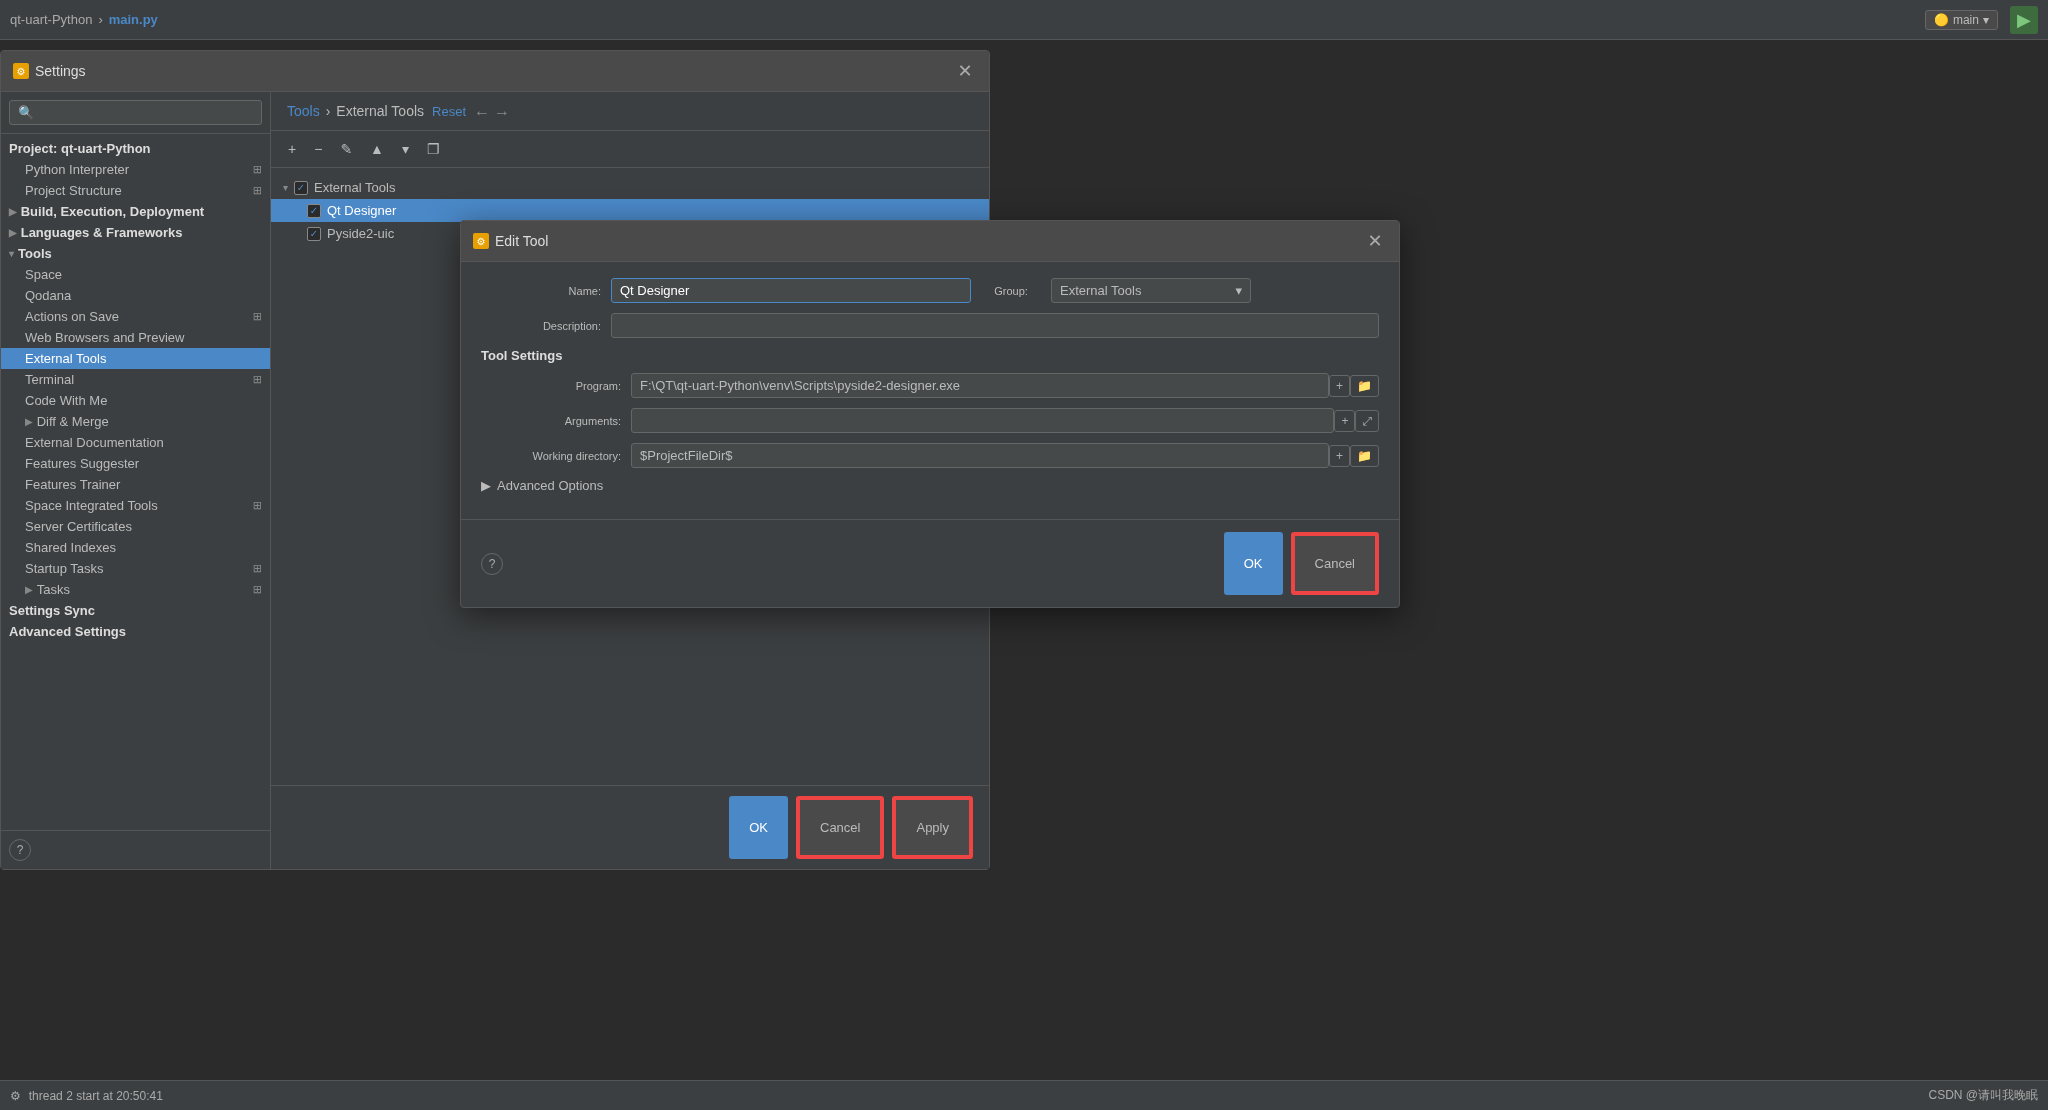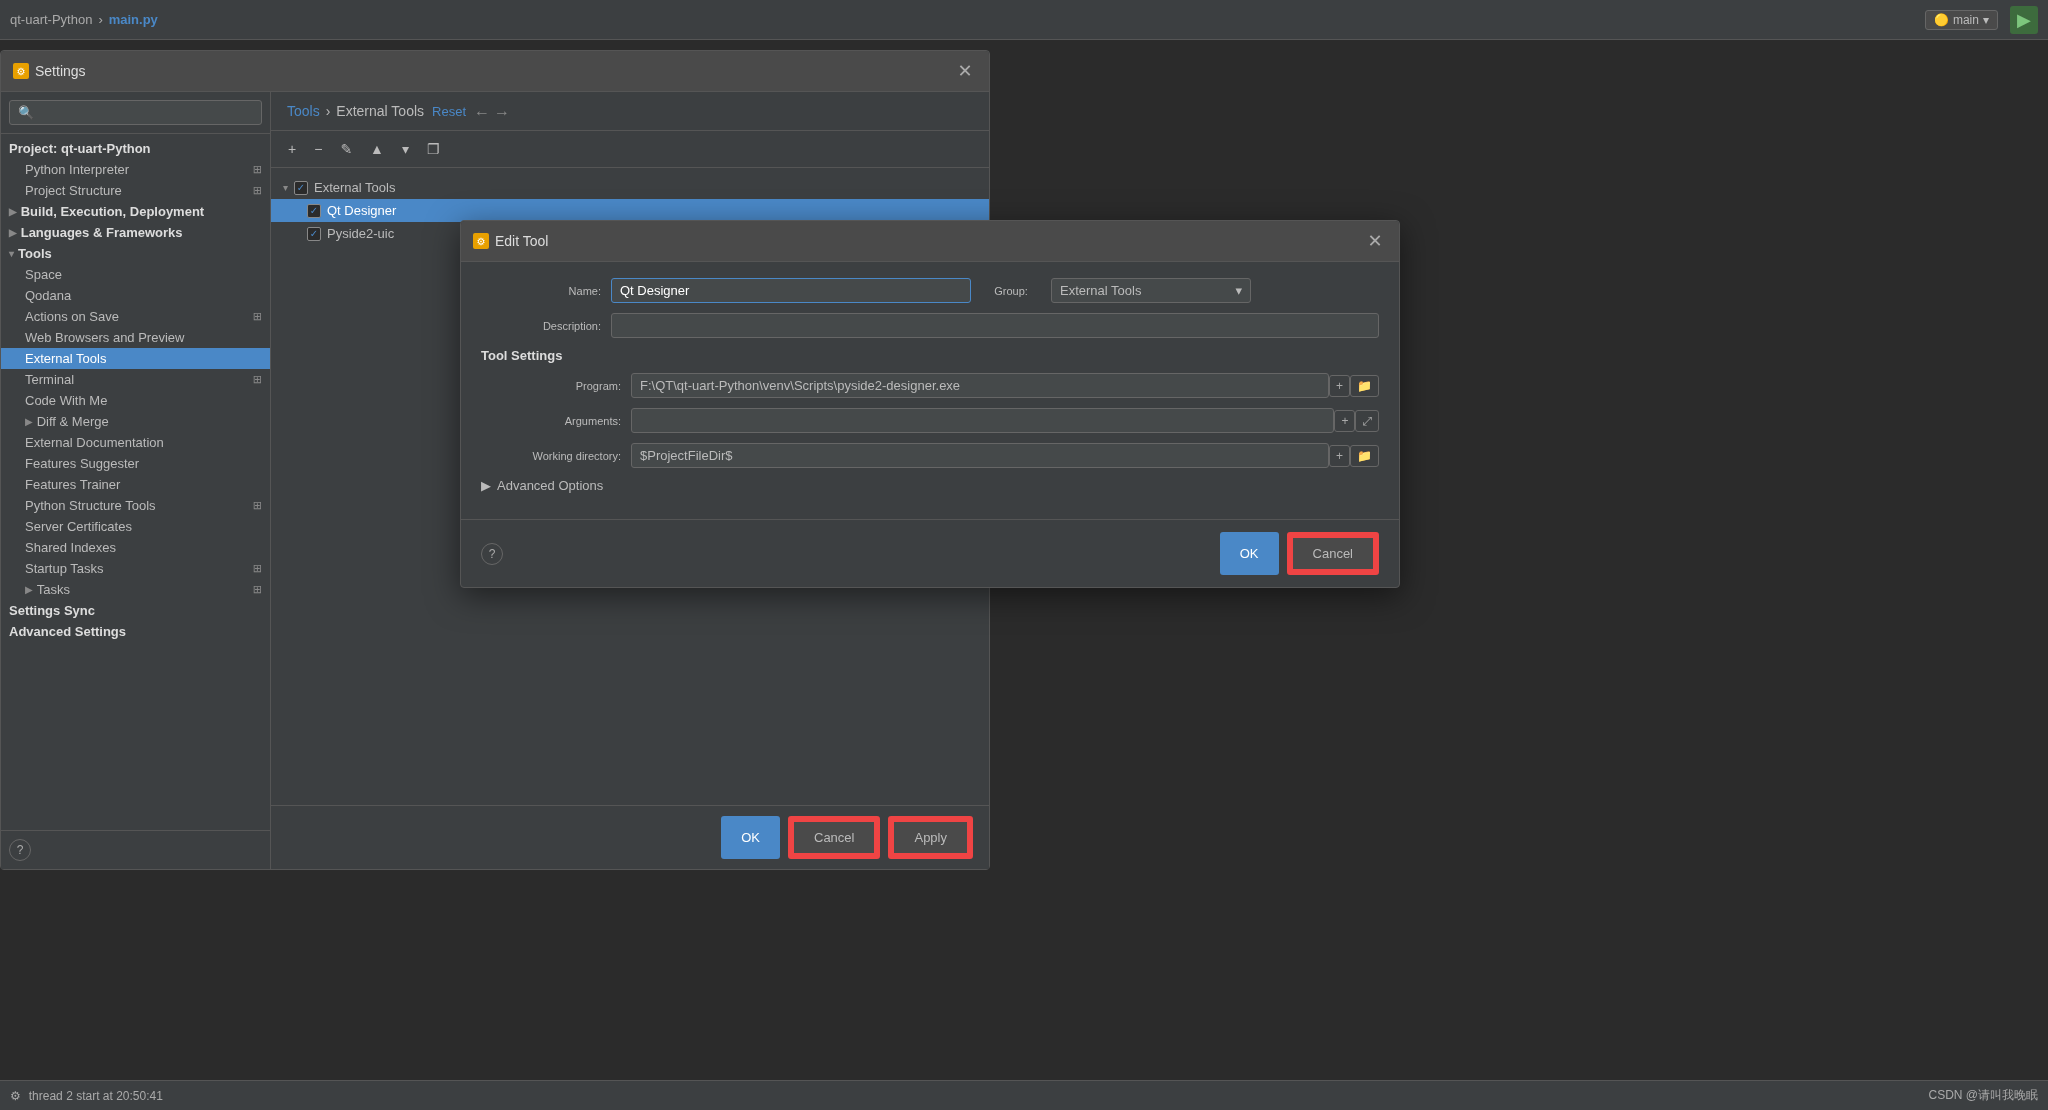--- a/index.html
+++ b/index.html
@@ -284,24 +284,24 @@
       background: #4a88c7;
       border: none;
       border-radius: 3px;
       color: #fff;
       padding: 6px 20px;
       cursor: pointer;
       font-size: 13px;
     }
     .btn-secondary {
       background: #4a4a4a;
-      border: 6px solid #ef4444;
-      border-radius: 3px;
-      color: #bbb;
-      padding: 8px 20px;
+      border: 4px solid #ef4444;
+      border-radius: 3px;
+      color: #bbb;
+      padding: 20px 20px;
       cursor: pointer;
       font-size: 13px;
     }
 
     
     .edit-tool-dialog {
       position: absolute;
       top: 220px;
       left: 460px;
       width: 940px;
@@ -535,21 +535,21 @@
         <div class="tree-item tree-indent-1">
           <span>External Documentation</span>
         </div>
         <div class="tree-item tree-indent-1">
           <span>Features Suggester</span>
         </div>
         <div class="tree-item tree-indent-1">
           <span>Features Trainer</span>
         </div>
         <div class="tree-item tree-indent-1">
-          <span>Python Structure Tools</span>
+          <span>Space Integrated Tools</span>
           <span style="margin-left:auto; font-size:11px; color:#888;">⊞</span>
         </div>
         <div class="tree-item tree-indent-1">
           <span>Server Certificates</span>
         </div>
         <div class="tree-item tree-indent-1">
           <span>Shared Indexes</span>
         </div>
         <div class="tree-item tree-indent-1">
           <span>Startup Tasks</span>

